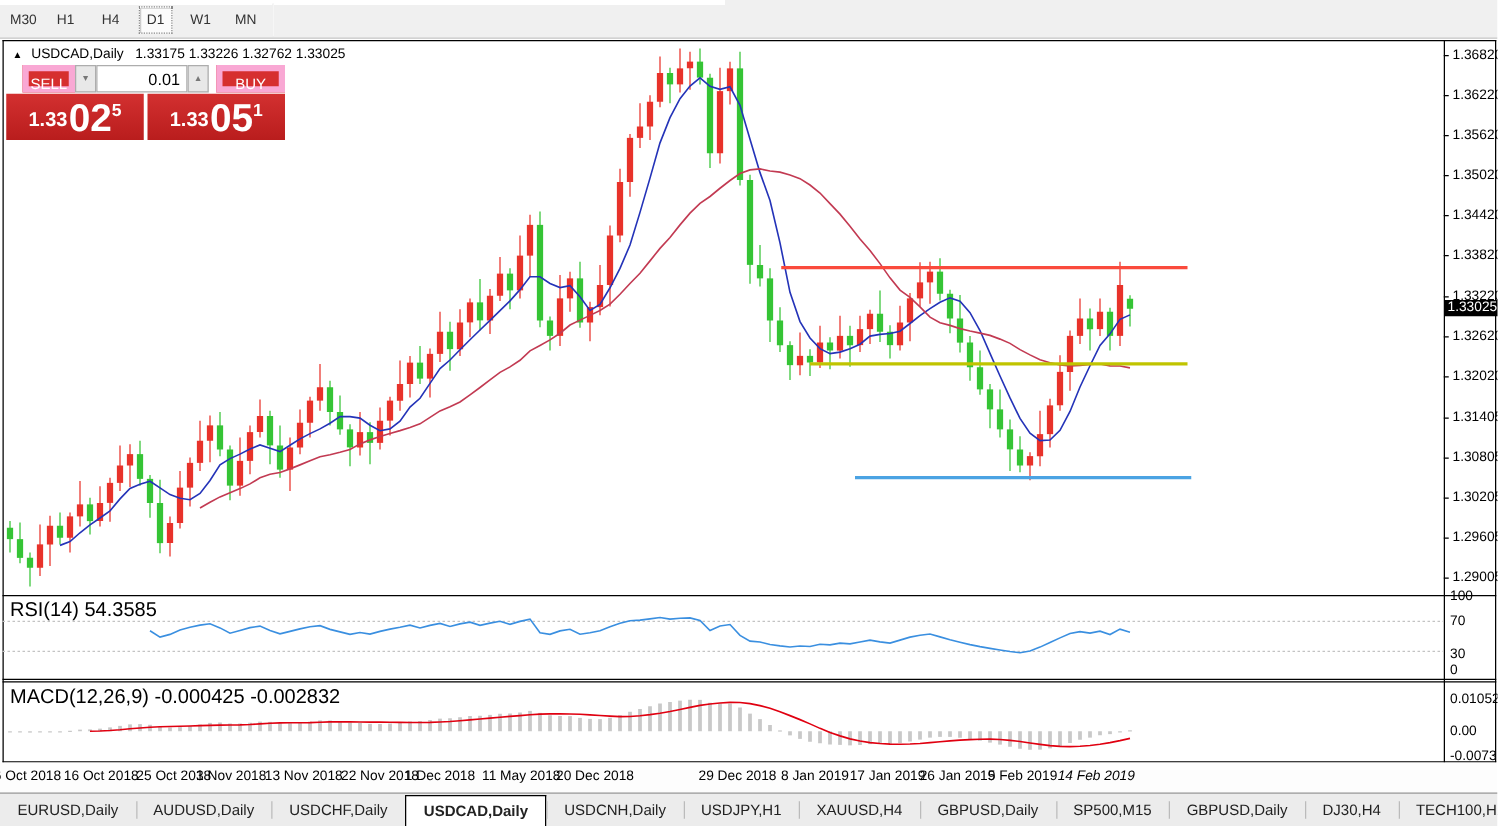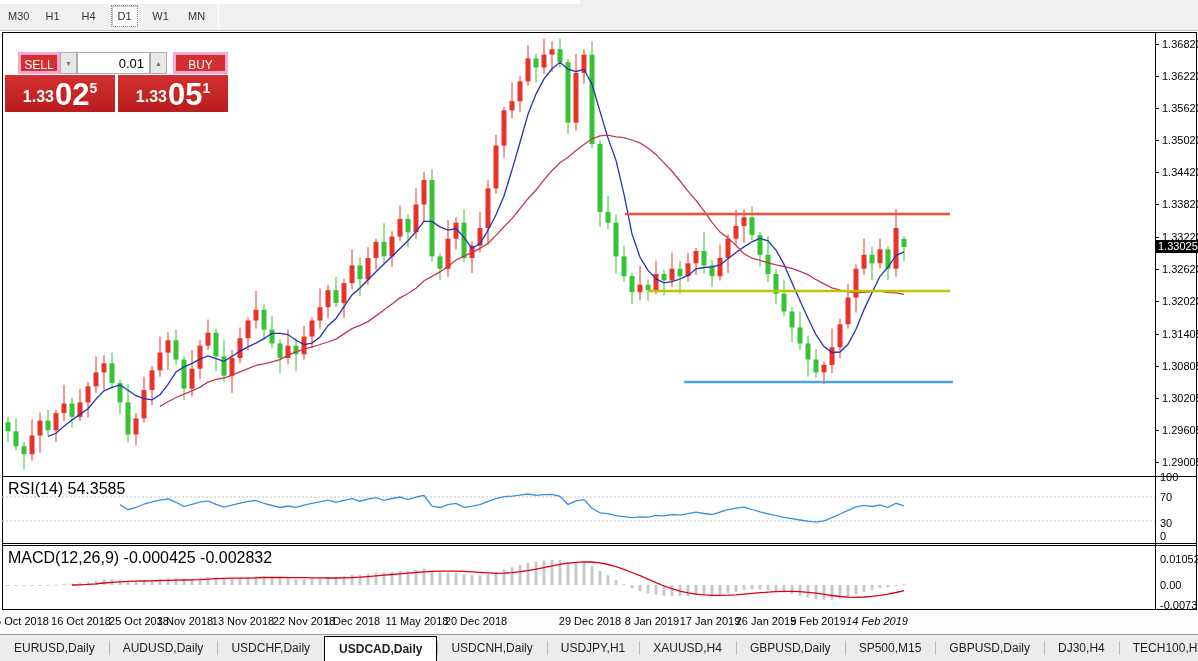--- a/index.html
+++ b/index.html
@@ -23,21 +23,21 @@
   #chartbg { position:absolute; left:3px; top:33px; width:1152px; height:577px; background:#fff; }
   #axisbg  { position:absolute; left:1156px; top:33px; width:40px; height:577px; background:#fff; }
 
   #title { position:absolute; left:10px; top:37px; font-size:11px; color:#000; }
   #title .arr { font-size:8px; margin-right:4px; }
 
   
   #trade { position:absolute; left:5px; top:52px; width:226px; }
   .trow1 { position:absolute; left:0; top:0; height:22px; width:226px; }
   .btn-red { background:#d62f2f; color:#fff; font-size:12px; text-align:center;
-    line-height:21px; border:3px solid #f9a8d4; position:absolute; top:0; height:22px; }
+    line-height:21px; border:5px solid #f9a8d4; position:absolute; top:0; height:22px; }
   #sellbtn { left:13px; width:42px; }
   #buybtn  { left:168px; width:55px; }
   .spin { position:absolute; top:0; width:17px; height:22px; background:#e8e8e8;
     border:1px solid #adadad; color:#777; font-size:7px; text-align:center; line-height:21px; }
   #spindn { left:55px; }
   #spinup { left:145px; }
   #volinput { position:absolute; left:72px; top:0; width:73px; height:22px;
     border:1px solid #adadad; font-size:13px; text-align:right; padding-right:5px;
     font-family:"Liberation Sans", sans-serif; }
   .pricebox { position:absolute; top:23px; height:37px; width:110px;
@@ -90,20 +90,26 @@
   <div id="axisbg"></div>
   <div class="frame" style="left:2px;top:32px;width:1195px;height:1px"></div>
   <div class="frame" style="left:2px;top:32px;width:1px;height:578px"></div>
   <div class="frame" style="left:1196px;top:32px;width:1px;height:578px"></div>
   <div class="frame" style="left:1155px;top:32px;width:1px;height:578px"></div>
   <div class="frame" style="left:2px;top:476px;width:1195px;height:1px"></div>
   <div class="frame" style="left:2px;top:543px;width:1195px;height:1px"></div>
   <div class="frame" style="left:2px;top:545px;width:1195px;height:1px"></div>
   <div class="frame" style="left:2px;top:609px;width:1195px;height:1px"></div>
 
+  <div id="title">
+    <span class="arr">▲</span>
+    <span>USDCAD,Daily</span>
+    <span>&nbsp;</span>
+    <span>1.33175 1.33226 1.32762 1.33025</span>
+  </div>
 
   <div id="trade">
     <div class="trow1">
       <div class="btn-red" id="sellbtn">SELL</div>
       <div class="spin" id="spindn">
         <span>▼</span>
       </div>
       <input id="volinput" value="0.01" style="">
       <div class="spin" id="spinup">
         <span>▲</span>

